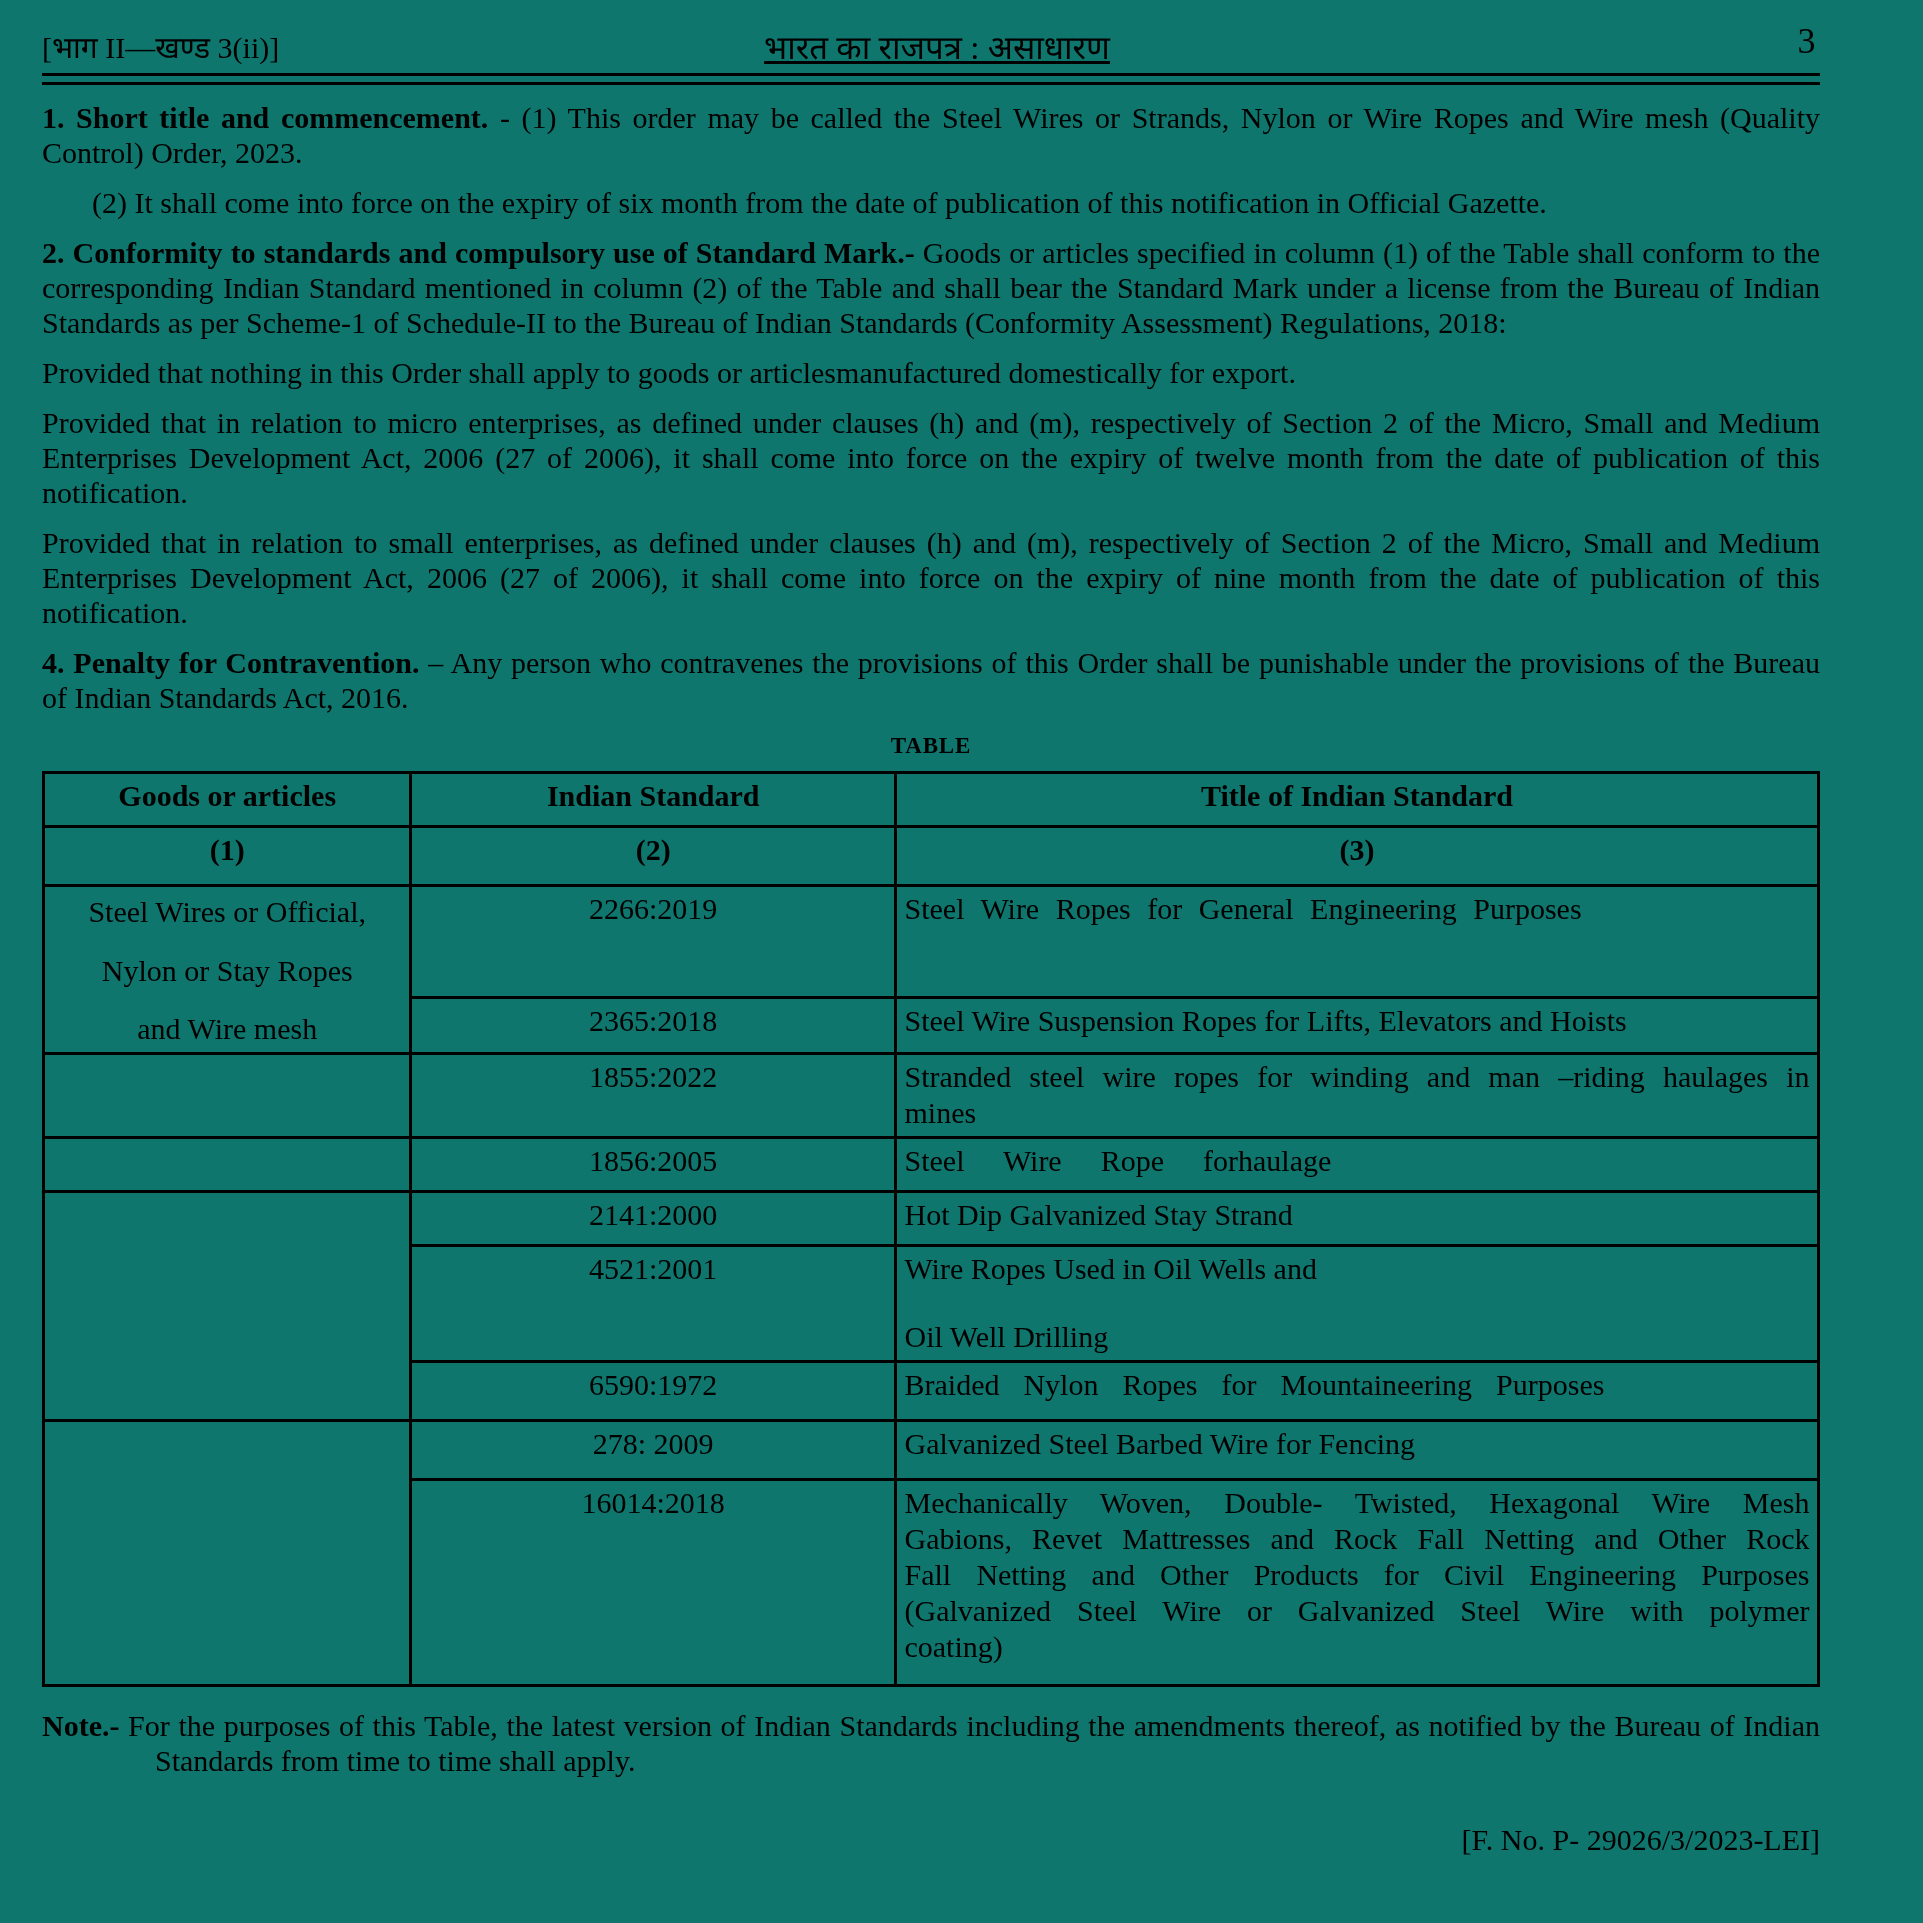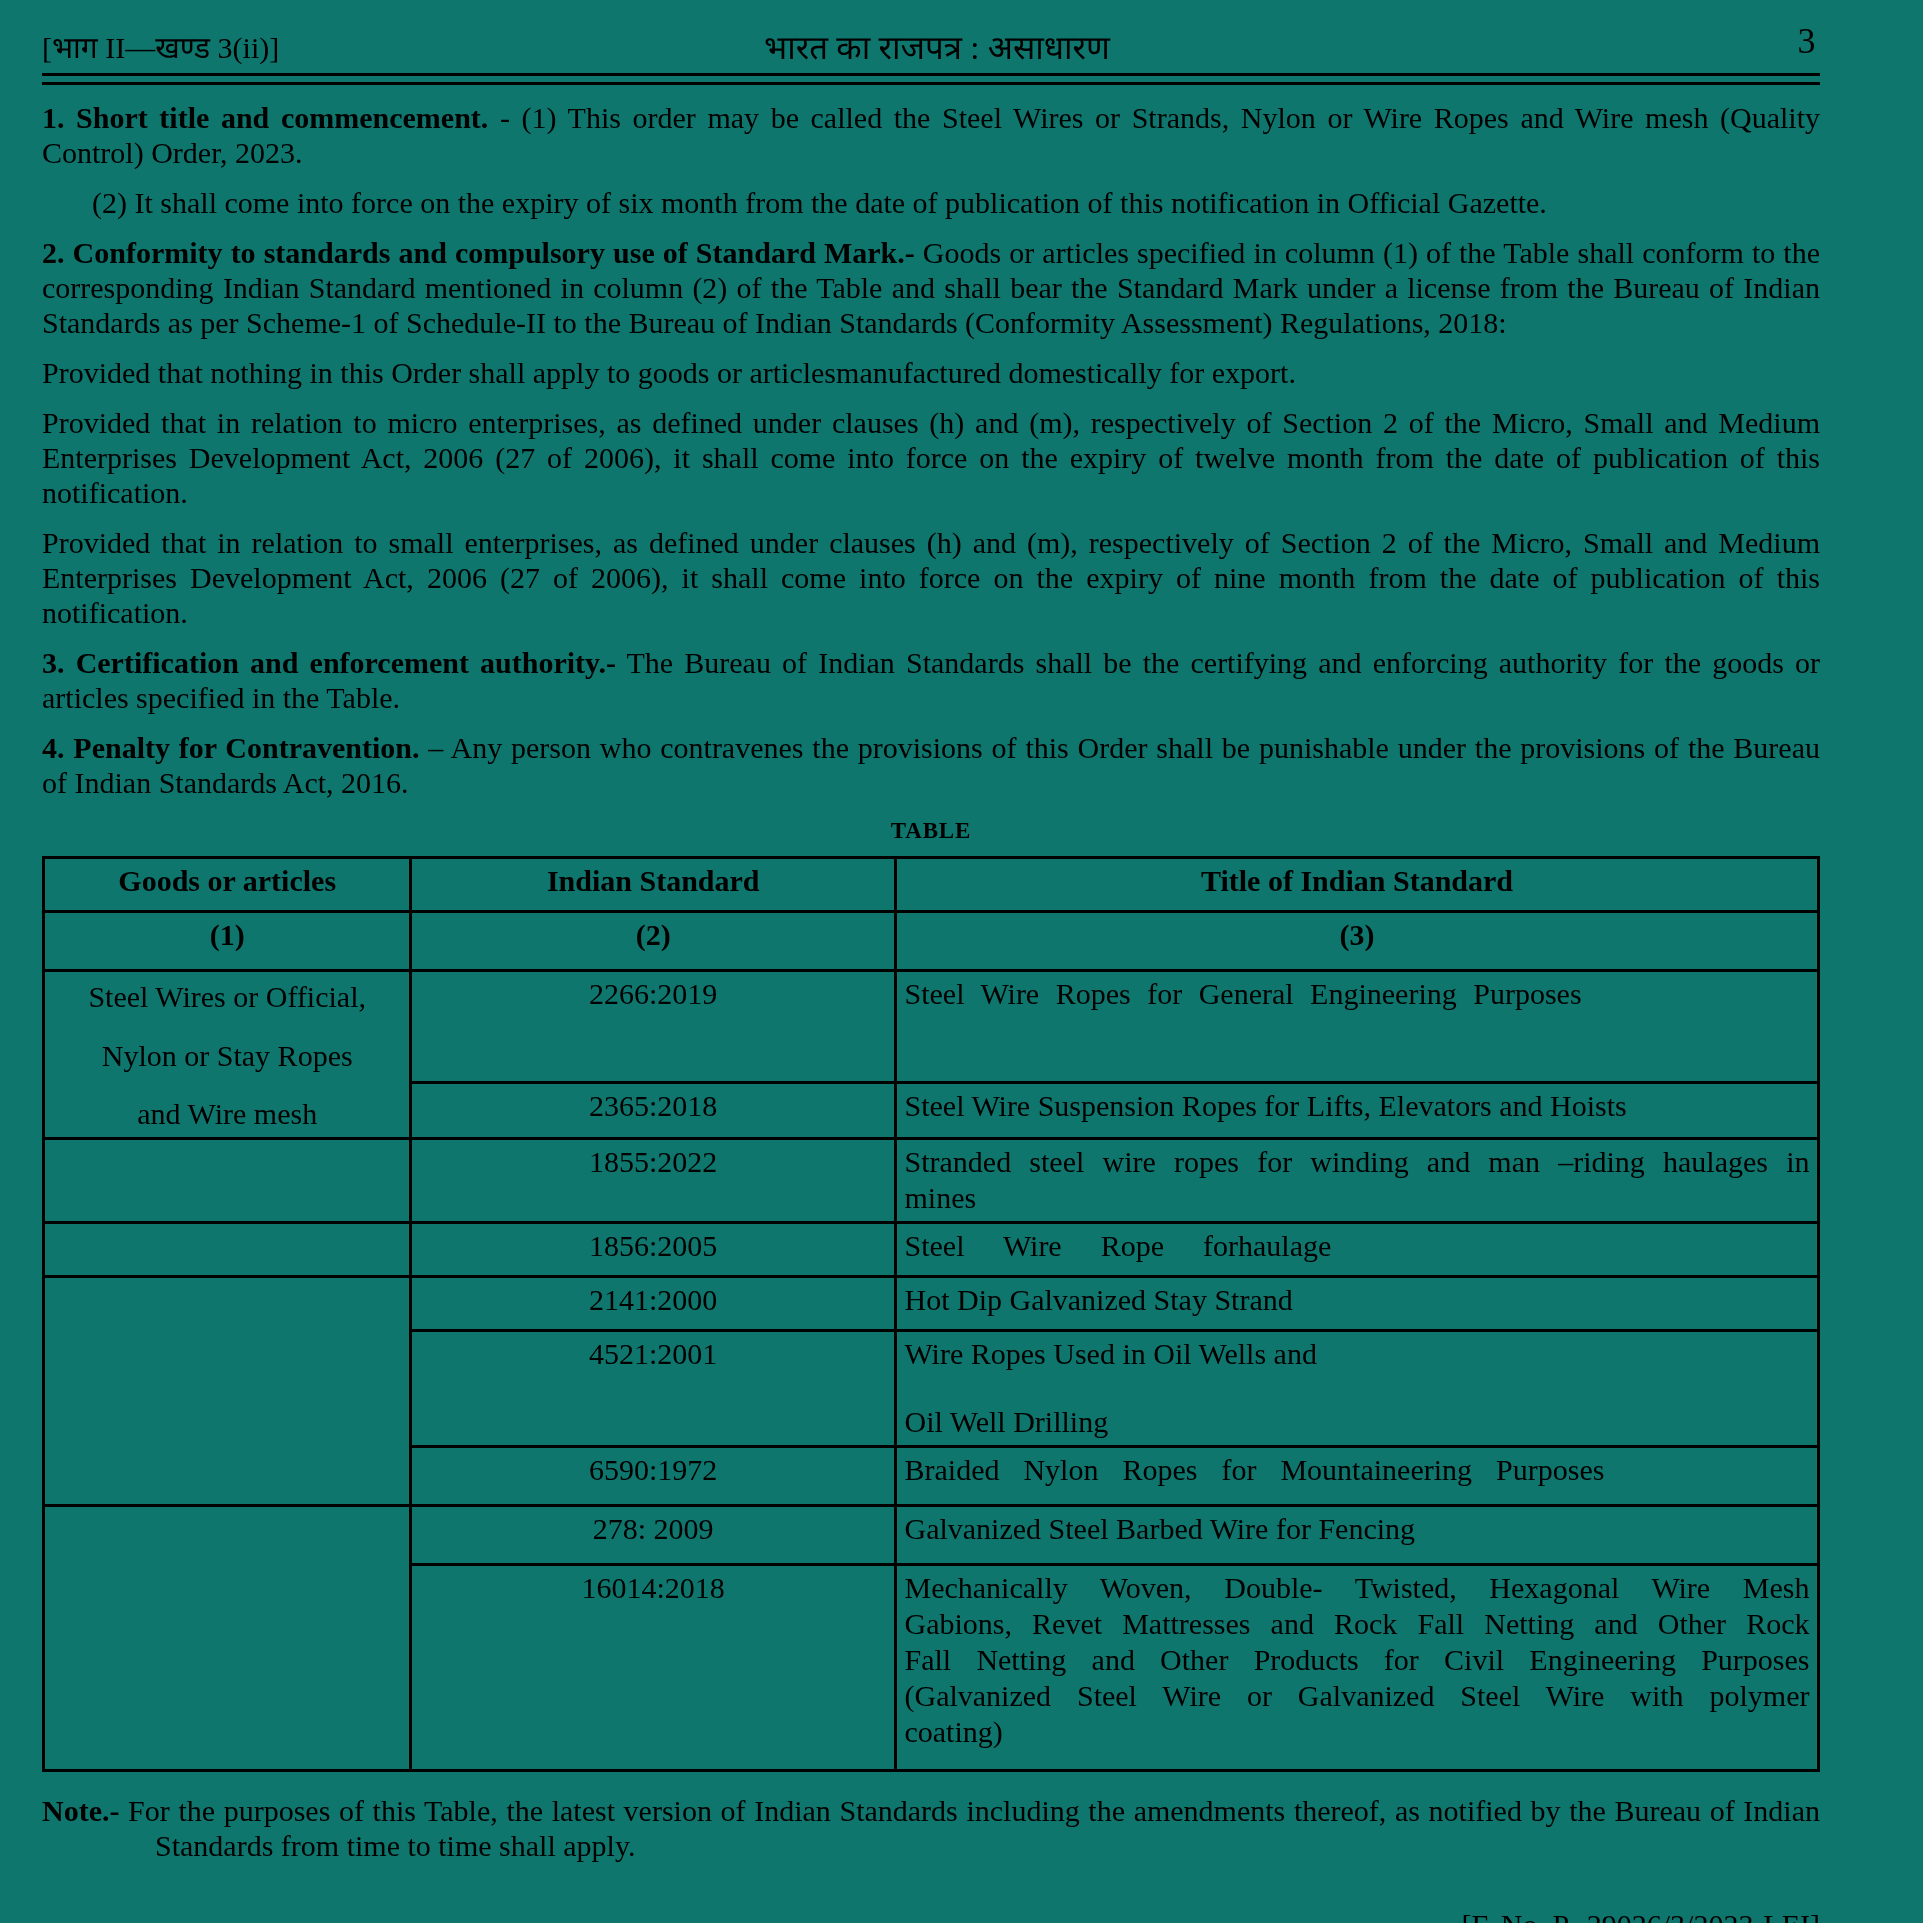--- a/index.html
+++ b/index.html
@@ -9,21 +9,21 @@
     background:#0f766e;
     color:#000000;
     font-family:"Liberation Serif", "DejaVu Serif", serif;
     overflow:hidden;
     box-sizing:border-box;
     padding:19.5px 104px 0 42px;
   }
   
   .hdr { position:relative; height:47px; }
   .hdr-left  { position:absolute; left:0; top:6px; font-size:30px; }
-  .hdr-center{ position:absolute; left:12px; right:0; top:4.5px; text-align:center; font-size:33px; }
+  .hdr-center{ position:absolute; left:12px; right:0; top:4.5px; text-align:center; font-size:33px;text-decoration:underline; }
   .hdr-right { position:absolute; right:4.5px; top:0; font-size:36px; }
   .double-rule { height:6px; border-top:3.8px solid #000; border-bottom:3px solid #000; margin-top:6px; }
 
   
   .para { font-size:30px; line-height:35px; text-align:justify; margin:15px 0 0 0; }
   .para.indent { margin-left:50px; }
   .b { font-weight:bold; }
 
   
   .table-title { text-align:center; font-weight:bold; font-size:23px; margin:18px 0 12px 0; letter-spacing:0.8px; }
@@ -83,21 +83,20 @@
   <p class="para indent">(2) It shall come into force on the expiry of six month from the date of publication of this notification in Official Gazette.</p>
 
   <p class="para"><span class="b">2. Conformity to standards and compulsory use of Standard Mark.-</span><span> Goods or articles specified in column (1) of the Table shall conform to the corresponding Indian Standard mentioned in column (2) of the Table and shall bear the Standard Mark under a license from the Bureau of Indian Standards as per Scheme-1 of Schedule-II to the Bureau of Indian Standards (Conformity Assessment) Regulations, 2018:</span></p>
 
   <p class="para">Provided that nothing in this Order shall apply to goods or articlesmanufactured domestically for export.</p>
 
   <p class="para">Provided that in relation to micro enterprises, as defined under clauses (h) and (m), respectively of Section 2 of the Micro, Small and Medium Enterprises Development Act, 2006 (27 of 2006), it shall come into force on the expiry of twelve month from the date of publication of this notification.</p>
 
   <p class="para">Provided that in relation to small enterprises, as defined under clauses (h) and (m), respectively of Section 2 of the Micro, Small and Medium Enterprises Development Act, 2006 (27 of 2006), it shall come into force on the expiry of nine month from the date of publication of this notification.</p>
 
-  <p class="para"><span class="b">3. Certification and enforcement authority.-</span><span> The Bureau of Indian Standards shall be the certifying and enforcing authority for the goods or articles specified in the Table.</span></p>
 
   <p class="para"><span class="b">4. Penalty for Contravention.</span><span> – Any person who contravenes the provisions of this Order shall be punishable under the provisions of the Bureau of Indian Standards Act, 2016.</span></p>
 
   <div class="table-title">TABLE</div>
 
   <table class="std-table">
     <colgroup>
       <col class="col-goods">
         <col class="col-std">
         <col class="col-title">

